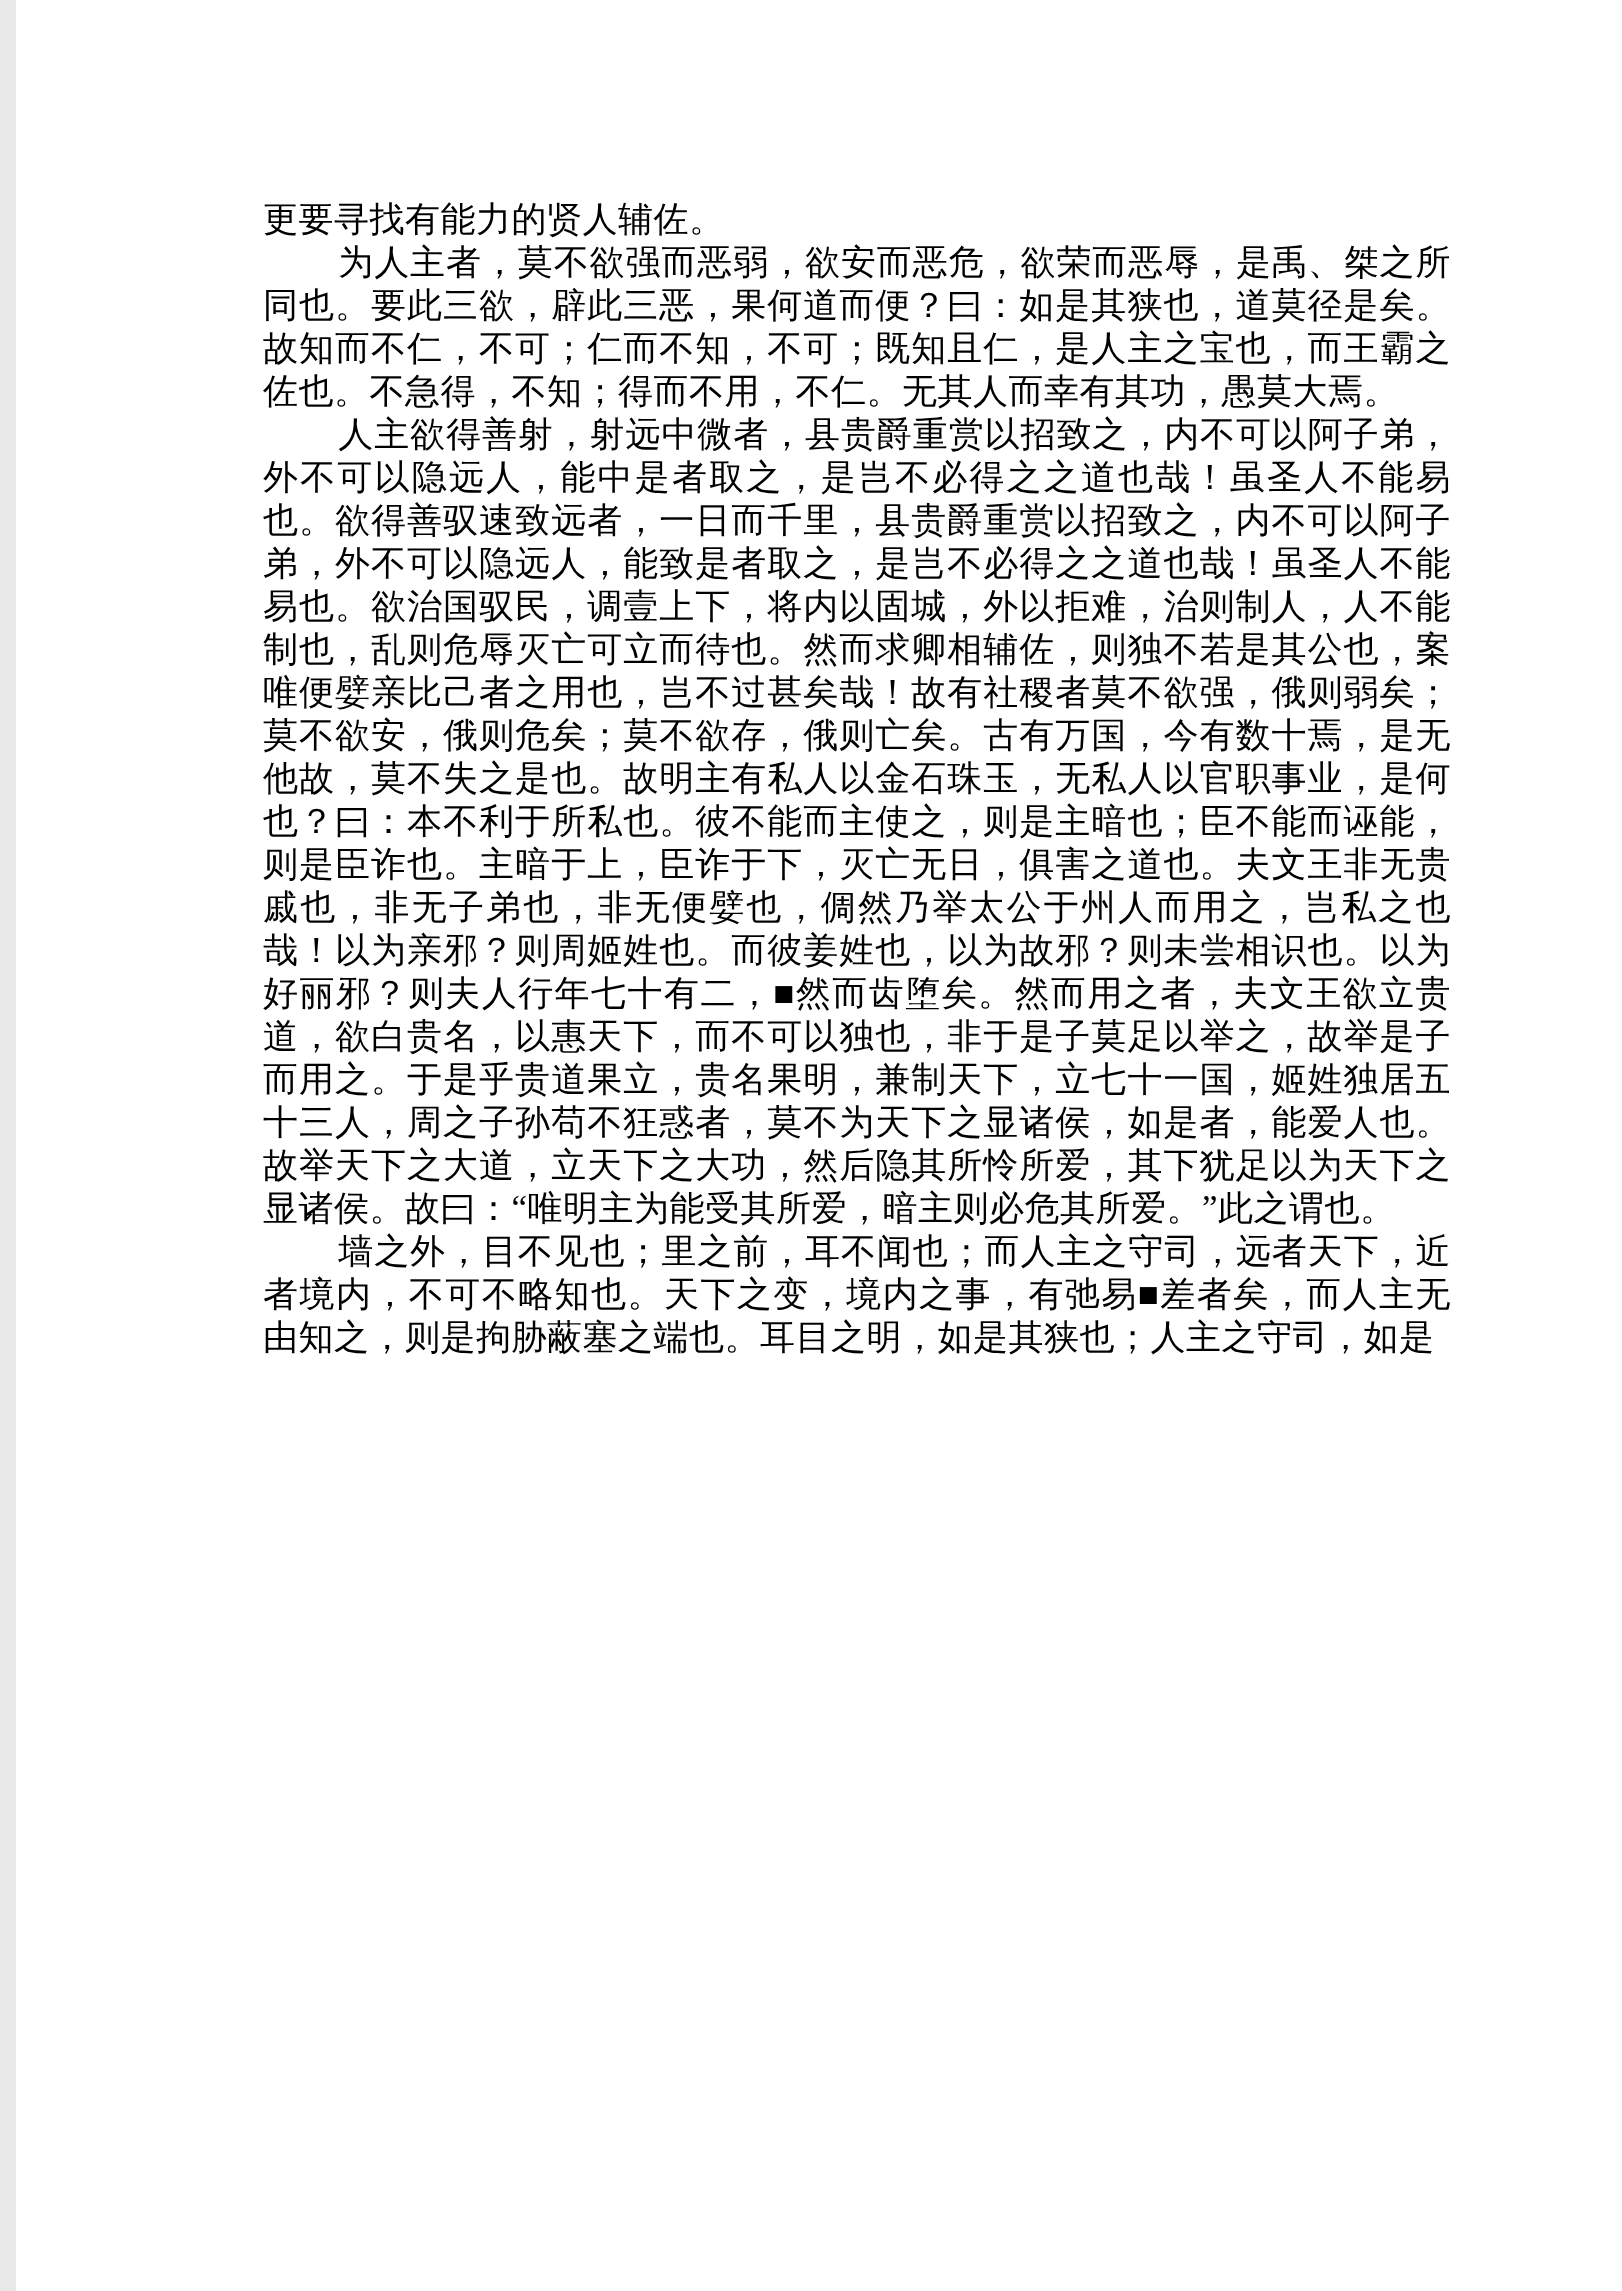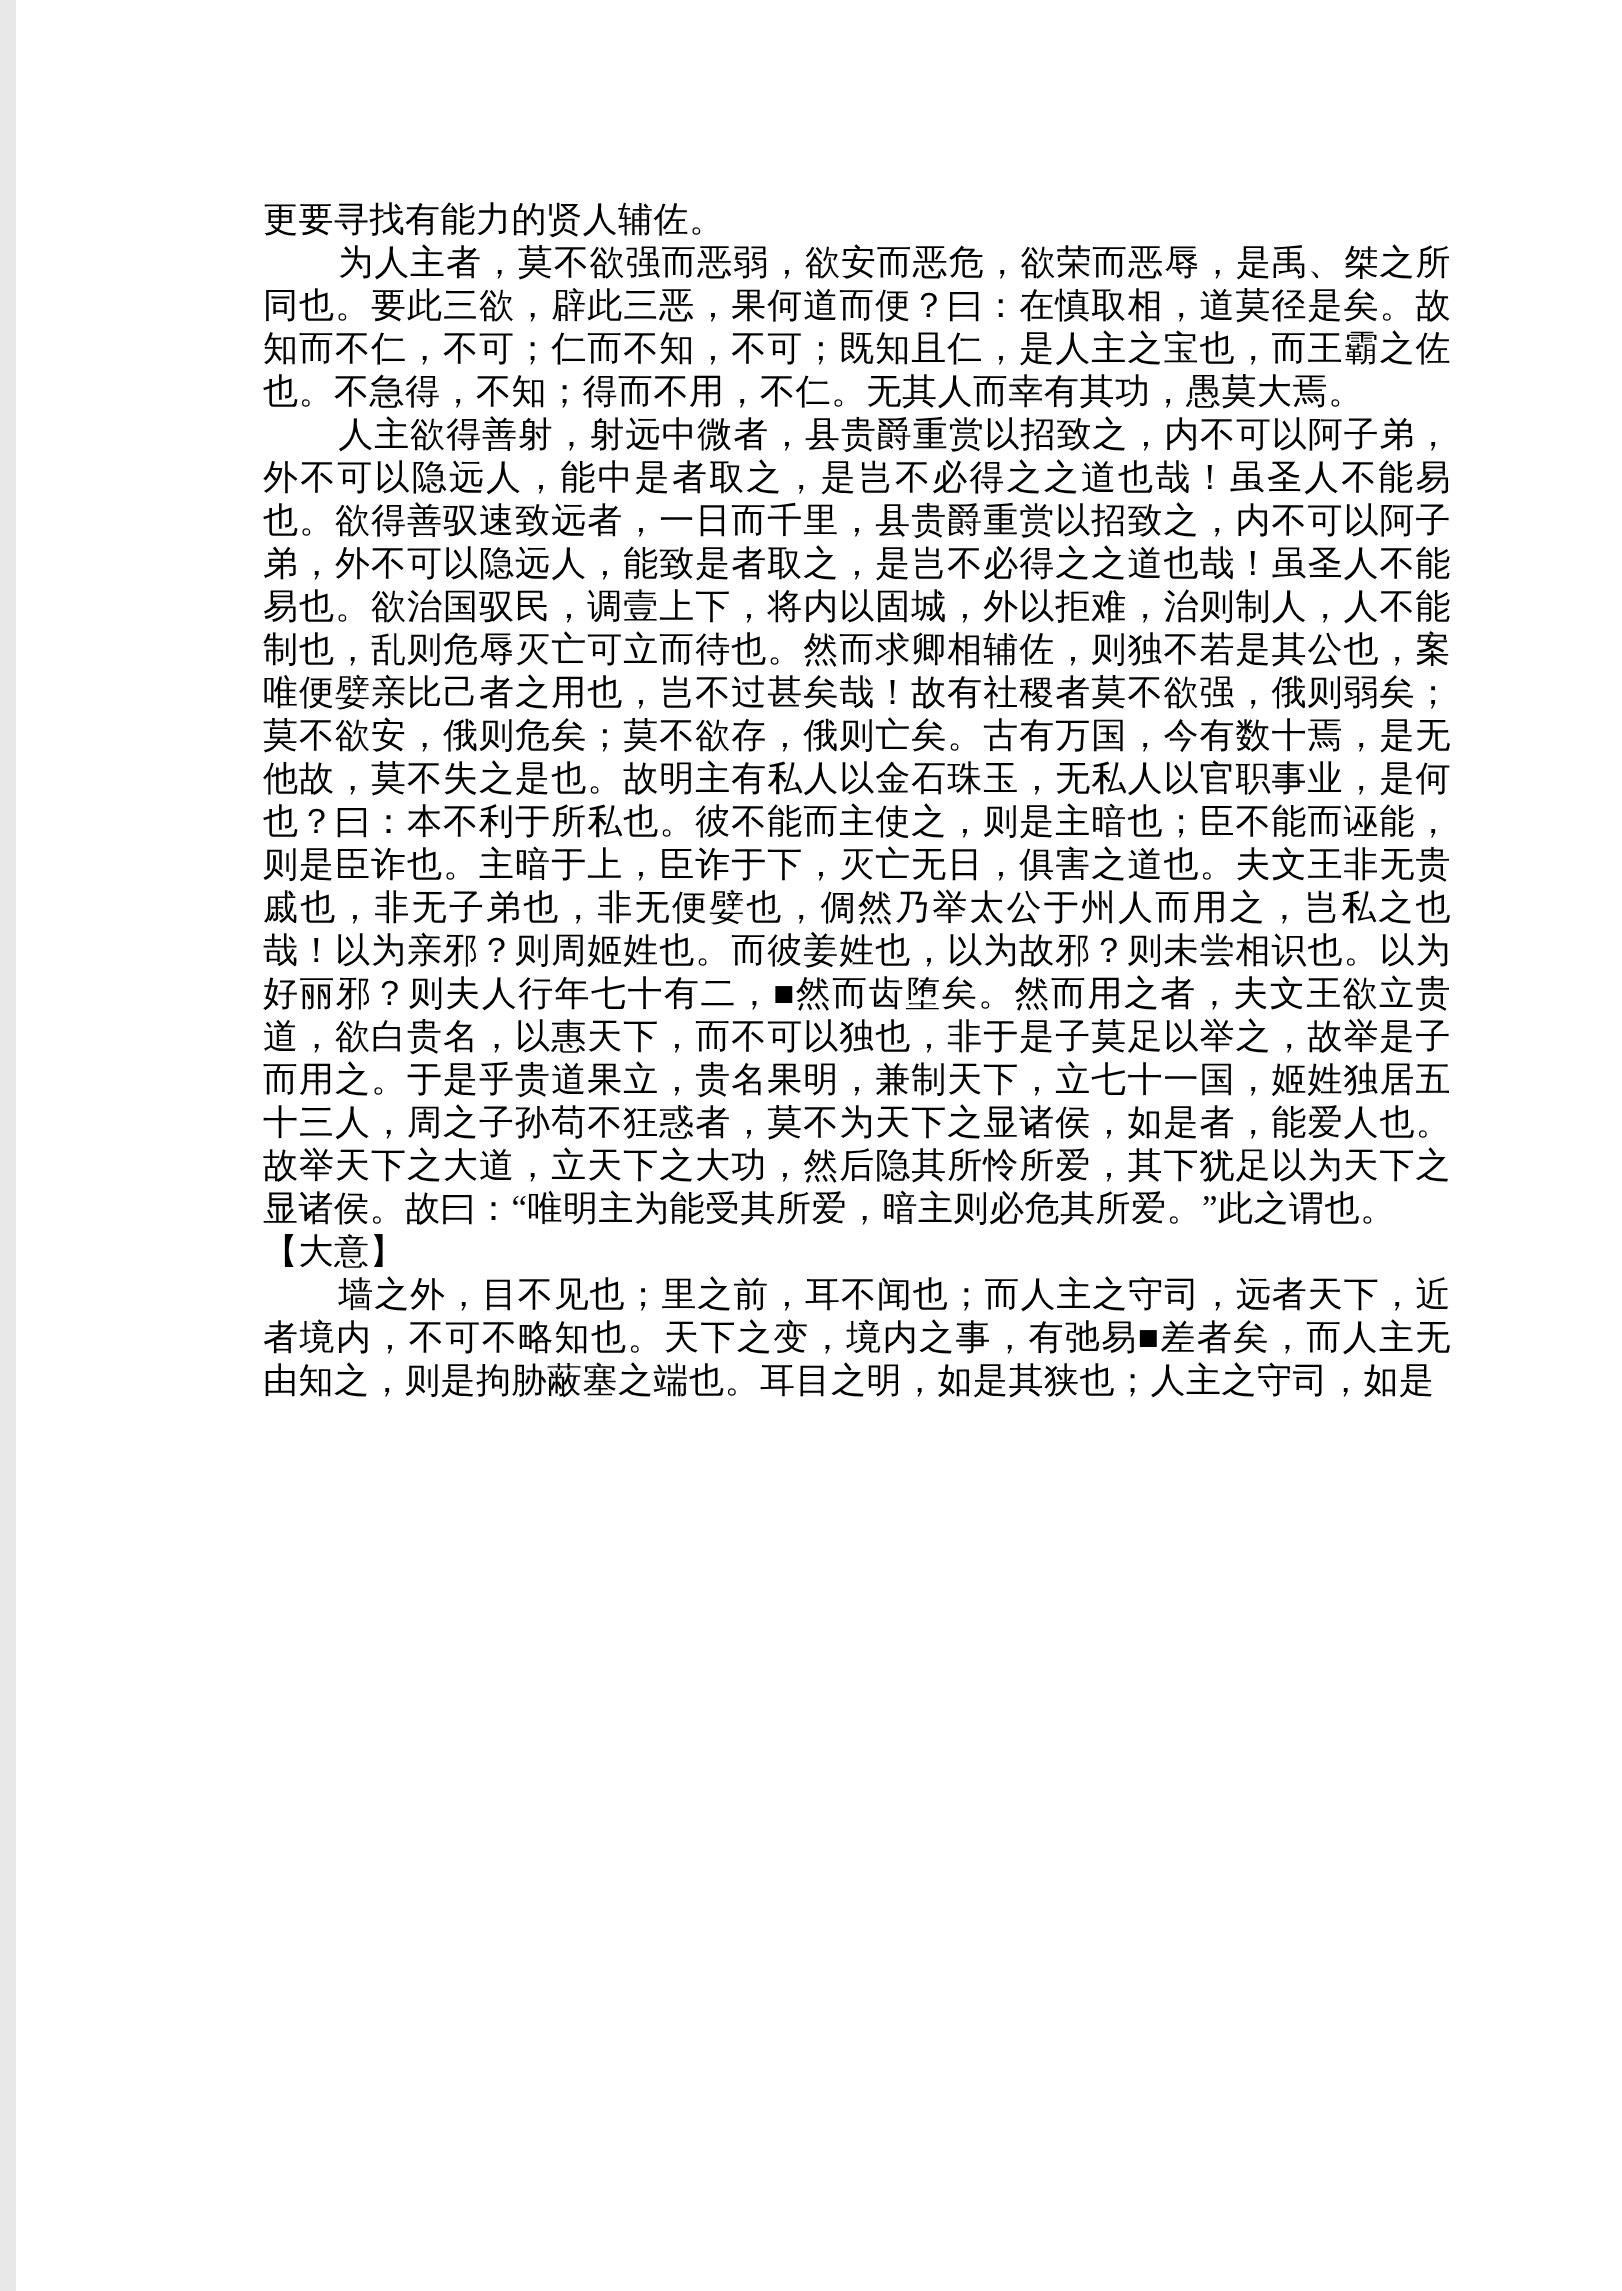--- a/index.html
+++ b/index.html
@@ -43,19 +43,18 @@
   .para.head {
     text-indent: 0;
   }
 </style>
 </head>
 <body>
 
 <div class="sheet">
   <div class="body-text">
     <p class="para cont">更要寻找有能力的贤人辅佐。</p>
-    <p class="para ind">为人主者，莫不欲强而恶弱，欲安而恶危，欲荣而恶辱，是禹、桀之所同也。要此三欲，辟此三恶，果何道而便？曰：在慎取相，道莫径是矣。故知而不仁，不可；仁而不知，不可；既知且仁，是人主之宝也，而王霸之佐也。不急得，不知；得而不用，不仁。无其人而幸有其功，愚莫大焉。</p>
+    <p class="para ind">为人主者，莫不欲强而恶弱，欲安而恶危，欲荣而恶辱，是禹、桀之所同也。要此三欲，辟此三恶，果何道而便？曰：如是其狭也，道莫径是矣。故知而不仁，不可；仁而不知，不可；既知且仁，是人主之宝也，而王霸之佐也。不急得，不知；得而不用，不仁。无其人而幸有其功，愚莫大焉。</p>
     <p class="para ind">人主欲得善射，射远中微者，县贵爵重赏以招致之，内不可以阿子弟，外不可以隐远人，能中是者取之，是岂不必得之之道也哉！虽圣人不能易也。欲得善驭速致远者，一日而千里，县贵爵重赏以招致之，内不可以阿子弟，外不可以隐远人，能致是者取之，是岂不必得之之道也哉！虽圣人不能易也。欲治国驭民，调壹上下，将内以固城，外以拒难，治则制人，人不能制也，乱则危辱灭亡可立而待也。然而求卿相辅佐，则独不若是其公也，案唯便嬖亲比己者之用也，岂不过甚矣哉！故有社稷者莫不欲强，俄则弱矣；莫不欲安，俄则危矣；莫不欲存，俄则亡矣。古有万国，今有数十焉，是无他故，莫不失之是也。故明主有私人以金石珠玉，无私人以官职事业，是何也？曰：本不利于所私也。彼不能而主使之，则是主暗也；臣不能而诬能，则是臣诈也。主暗于上，臣诈于下，灭亡无日，俱害之道也。夫文王非无贵戚也，非无子弟也，非无便嬖也，倜然乃举太公于州人而用之，岂私之也哉！以为亲邪？则周姬姓也。而彼姜姓也，以为故邪？则未尝相识也。以为好丽邪？则夫人行年七十有二，■然而齿堕矣。然而用之者，夫文王欲立贵道，欲白贵名，以惠天下，而不可以独也，非于是子莫足以举之，故举是子而用之。于是乎贵道果立，贵名果明，兼制天下，立七十一国，姬姓独居五十三人，周之子孙苟不狂惑者，莫不为天下之显诸侯，如是者，能爱人也。故举天下之大道，立天下之大功，然后隐其所怜所爱，其下犹足以为天下之显诸侯。故曰：“唯明主为能受其所爱，暗主则必危其所爱。”此之谓也。</p>
-    <p class="para head">【大意】</p>
     <p class="para ind">墙之外，目不见也；里之前，耳不闻也；而人主之守司，远者天下，近者境内，不可不略知也。天下之变，境内之事，有弛易■差者矣，而人主无由知之，则是拘胁蔽塞之端也。耳目之明，如是其狭也；人主之守司，如是</p>
   </div>
 </div>
 
 
 </body></html>

